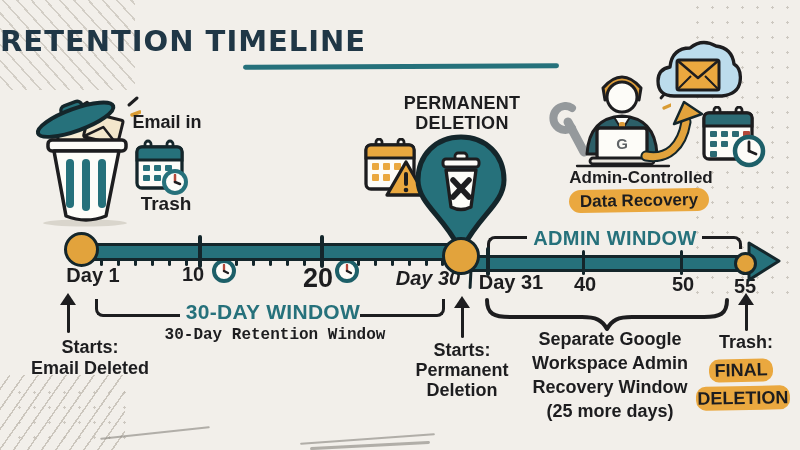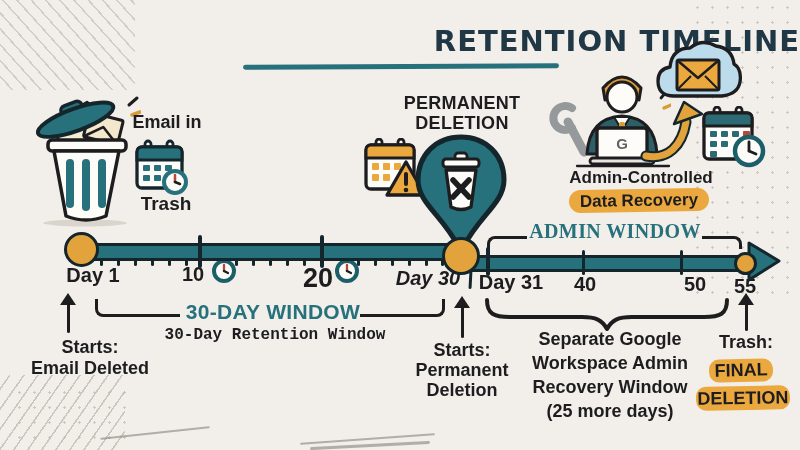--- a/index.html
+++ b/index.html
@@ -30,21 +30,21 @@
   .bar{background:#26717b; border:3px solid #14262b; border-radius:4px;}
   .tick{background:#14262b; border-radius:2px;}
   .dot-marker{background:#e2a33c; border:3.5px solid #14262b; border-radius:50%; box-sizing:border-box;}
   .uparrow-shaft{width:3px; background:#1d1d1f; border-radius:2px;}
   .uparrow-head{width:0; height:0; border-left:8px solid transparent; border-right:8px solid transparent; border-bottom:12px solid #1d1d1f;}
   .bracket-bl{border-left:3.5px solid #1d1d1f; border-bottom:3.5px solid #1d1d1f; border-bottom-left-radius:8px; box-sizing:border-box;}
   .bracket-br{border-right:3.5px solid #1d1d1f; border-bottom:3.5px solid #1d1d1f; border-bottom-right-radius:8px; box-sizing:border-box;}
   .bracket-tl{border-left:3.5px solid #1d1d1f; border-top:3.5px solid #1d1d1f; border-top-left-radius:8px; box-sizing:border-box;}
   .bracket-tr{border-right:3.5px solid #1d1d1f; border-top:3.5px solid #1d1d1f; border-top-right-radius:8px; box-sizing:border-box;}
   .pill{background:#eaa83f; border-radius:12px; font-weight:bold; color:#1d1d1f; text-align:center;}
-  .title{font-size:29px; letter-spacing:1px; color:#203746; font-weight:bold; text-align:right; font-family:"DejaVu Sans","Liberation Sans",sans-serif;}
+  .title{font-size:29px; letter-spacing:1px; color:#203746; font-weight:bold; text-align:left; font-family:"DejaVu Sans","Liberation Sans",sans-serif;}
 </style>
 </head>
 <body>
 
 <div id="canvas">
 
   <div class="abs hatch-tl" style="left:-15px;top:-20px;width:150px;height:110px;"></div>
   <div class="abs dots" style="left:690px;top:0;width:110px;height:295px;"></div>
   <div class="abs dots" style="left:12px;top:385px;width:115px;height:65px;"></div>
   <div class="abs hatch-bl" style="left:-25px;top:375px;width:150px;height:95px;"></div>
@@ -173,21 +173,21 @@
     <rect x="41" y="25" width="7" height="6" rx="1" fill="#b5483a"></rect>
     <circle cx="47" cy="45" r="14" fill="#fdfcf8" stroke="#1d5f68" stroke-width="4.5"></circle>
     <line x1="47" y1="45" x2="47" y2="36" stroke="#1d1d1f" stroke-width="2.8" stroke-linecap="round"></line>
     <line x1="47" y1="45" x2="54" y2="48" stroke="#1d1d1f" stroke-width="2.8" stroke-linecap="round"></line>
   </svg>
   <div class="abs txt" style="left:560px;top:168px;width:162px;font-size:17px;">Admin-Controlled</div>
   <div class="abs pill" style="left:569px;top:189px;width:140px;height:23px;font-size:17px;line-height:23px;transform:rotate(-1deg);">Data Recovery</div>
 
   <div class="abs bracket-tl" style="left:487px;top:236px;width:40px;height:13px;"></div>
   <div class="abs bracket-tr" style="left:702px;top:236px;width:40px;height:13px;"></div>
-  <div class="abs txt teal-txt" style="left:520px;top:220px;width:190px;font-size:20px;letter-spacing:.4px;font-family:Liberation Serif, serif;">ADMIN WINDOW</div>
+  <div class="abs txt teal-txt" style="left:520px;top:227px;width:190px;font-size:20px;letter-spacing:.4px;">ADMIN WINDOW</div>
 
   <div class="abs bar" style="left:78px;top:243px;width:386px;height:12px;z-index:2;"></div>
   <div class="abs bar" style="left:458px;top:255px;width:294px;height:11px;z-index:2;"></div>
   <svg class="abs" style="left:747px;top:240px;z-index:3;" width="36" height="44" viewBox="0 0 36 44">
     <polygon points="2,3 32,21 2,40" fill="#26717b" stroke="#14262b" stroke-width="3" stroke-linejoin="round"></polygon>
   </svg>
 
   <div class="abs tick" style="left:100px;top:257px;width:2.5px;height:9px;"></div>
   <div class="abs tick" style="left:117px;top:257px;width:2.5px;height:9px;"></div>
   <div class="abs tick" style="left:134px;top:257px;width:2.5px;height:9px;"></div>
@@ -228,21 +228,21 @@
   </svg>
   <div class="abs txt" style="left:301px;top:263px;width:34px;font-size:27px;">20</div>
   <svg class="abs" style="left:334px;top:258px;" width="26" height="26" viewBox="0 0 26 26">
     <circle cx="13" cy="13" r="10" fill="#fdfcf8" stroke="#1d5f68" stroke-width="4"></circle>
     <line x1="13" y1="13" x2="13" y2="7" stroke="#b5483a" stroke-width="2.3" stroke-linecap="round"></line>
     <line x1="13" y1="13" x2="17" y2="15" stroke="#1d1d1f" stroke-width="2.3" stroke-linecap="round"></line>
   </svg>
   <div class="abs txt" style="left:392px;top:267px;width:72px;font-size:20px;font-style:italic;">Day 30</div>
   <div class="abs txt" style="left:474px;top:271px;width:74px;font-size:20px;">Day 31</div>
   <div class="abs txt" style="left:568px;top:273px;width:34px;font-size:20px;">40</div>
-  <div class="abs txt" style="left:666px;top:273px;width:34px;font-size:20px;margin-left:12px;">50</div>
+  <div class="abs txt" style="left:666px;top:273px;width:34px;font-size:20px;">50</div>
   <div class="abs txt" style="left:727px;top:275px;width:36px;font-size:20px;">55</div>
 
   <div class="abs bracket-bl" style="left:95px;top:299px;width:85px;height:18px;"></div>
   <div class="abs bracket-br" style="left:360px;top:299px;width:85px;height:18px;"></div>
   <div class="abs txt teal-txt" style="left:181px;top:300px;width:184px;font-size:21px;letter-spacing:.3px;">30-DAY WINDOW</div>
   <div class="abs txt" style="left:150px;top:327px;width:250px;font-size:16px;font-family:Liberation Mono, monospace;">30-Day Retention Window</div>
 
   <svg class="abs" style="left:478px;top:296px;" width="258" height="44" viewBox="0 0 258 44">
     <path d="M9,4 C9,18 16,21 32,21 L104,21 C118,21 124,24 129,33 C134,24 140,21 154,21 L226,21 C242,21 249,18 249,4" fill="none" stroke="#1d1d1f" stroke-width="4" stroke-linecap="round" stroke-linejoin="round"></path>
   </svg>

